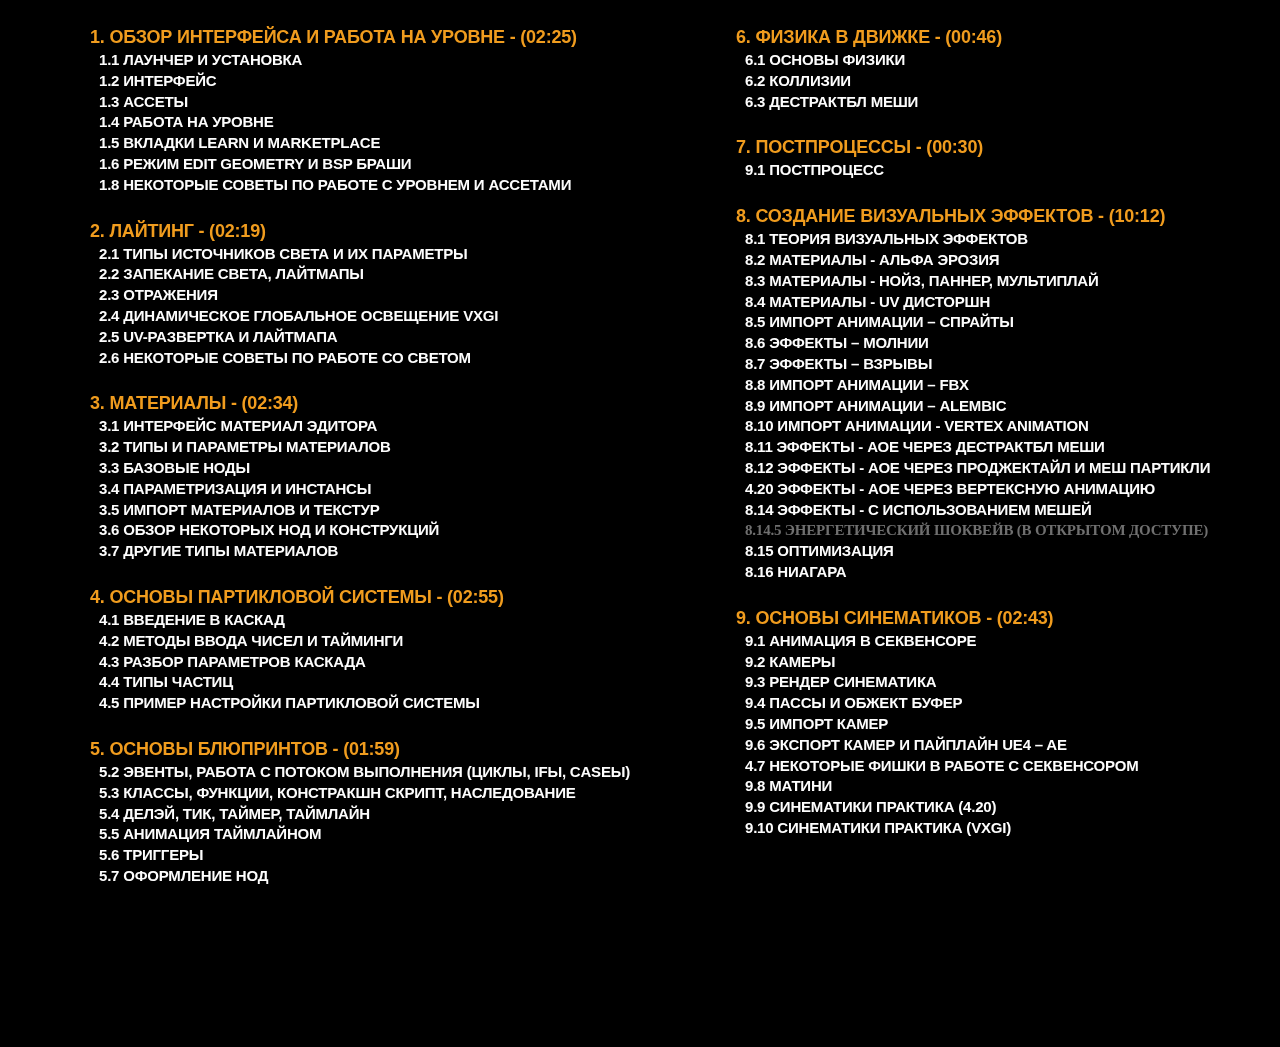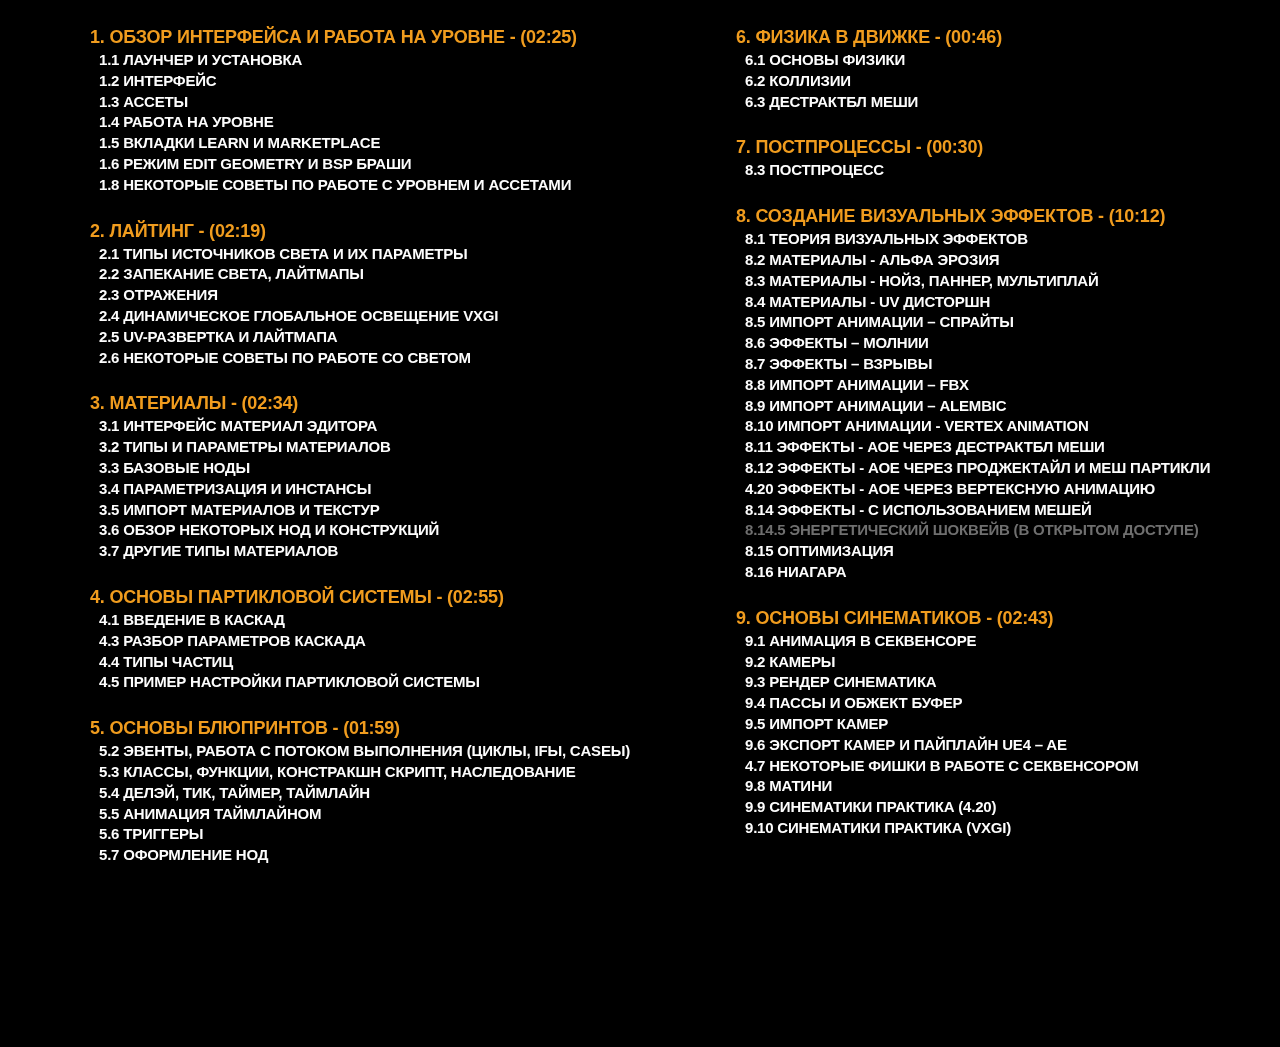--- a/index.html
+++ b/index.html
@@ -32,21 +32,21 @@
     white-space: nowrap;
   }
   .item {
     font-size: 15px;
     line-height: 20.8px;
     letter-spacing: -0.2px;
     padding-left: 9px;
     color: var(--fg, #FDFDFD);
     white-space: nowrap;
   }
-  .item.muted { color: var(--muted, #6F6F6F); }
+  .item.muted { color: var(--muted, #6F6F6F); font-family: Liberation Serif, serif; }
 </style>
 </head>
 <body style="background: rgb(0, 0, 0);">
 
 <div class="page" style="--accent: #F09C1E; --fg: #FDFDFD; --muted: #6F6F6F; background: rgb(0, 0, 0);">
   <div class="col col-left">
       <section class="section">
         <h2 class="heading">1. ОБЗОР ИНТЕРФЕЙСА И РАБОТА НА УРОВНЕ - (02:25)</h2>
         <div class="item">1.1 ЛАУНЧЕР И УСТАНОВКА</div>
         <div class="item">1.2 ИНТЕРФЕЙС</div>
@@ -71,20 +71,21 @@
         <div class="item">3.2 ТИПЫ И ПАРАМЕТРЫ МАТЕРИАЛОВ</div>
         <div class="item">3.3 БАЗОВЫЕ НОДЫ</div>
         <div class="item">3.4 ПАРАМЕТРИЗАЦИЯ И ИНСТАНСЫ</div>
         <div class="item">3.5 ИМПОРТ МАТЕРИАЛОВ И ТЕКСТУР</div>
         <div class="item">3.6 ОБЗОР НЕКОТОРЫХ НОД И КОНСТРУКЦИЙ</div>
         <div class="item">3.7 ДРУГИЕ ТИПЫ МАТЕРИАЛОВ</div>
       </section>
       <section class="section">
         <h2 class="heading">4. ОСНОВЫ ПАРТИКЛОВОЙ СИСТЕМЫ - (02:55)</h2>
         <div class="item">4.1 ВВЕДЕНИЕ В КАСКАД</div>
+        <div class="item">4.2 МЕТОДЫ ВВОДА ЧИСЕЛ И ТАЙМИНГИ</div>
         <div class="item">4.3 РАЗБОР ПАРАМЕТРОВ КАСКАДА</div>
         <div class="item">4.4 ТИПЫ ЧАСТИЦ</div>
         <div class="item">4.5 ПРИМЕР НАСТРОЙКИ ПАРТИКЛОВОЙ СИСТЕМЫ</div>
       </section>
       <section class="section">
         <h2 class="heading">5. ОСНОВЫ БЛЮПРИНТОВ - (01:59)</h2>
         <div class="item">5.2 ЭВЕНТЫ, РАБОТА С ПОТОКОМ ВЫПОЛНЕНИЯ (ЦИКЛЫ, IFЫ, CASEЫ)</div>
         <div class="item">5.3 КЛАССЫ, ФУНКЦИИ, КОНСТРАКШН СКРИПТ, НАСЛЕДОВАНИЕ</div>
         <div class="item">5.4 ДЕЛЭЙ, ТИК, ТАЙМЕР, ТАЙМЛАЙН</div>
         <div class="item">5.5 АНИМАЦИЯ ТАЙМЛАЙНОМ</div>
@@ -94,21 +95,21 @@
     </div>
   <div class="col col-right">
       <section class="section">
         <h2 class="heading">6. ФИЗИКА В ДВИЖКЕ - (00:46)</h2>
         <div class="item">6.1 ОСНОВЫ ФИЗИКИ</div>
         <div class="item">6.2 КОЛЛИЗИИ</div>
         <div class="item">6.3 ДЕСТРАКТБЛ МЕШИ</div>
       </section>
       <section class="section">
         <h2 class="heading">7. ПОСТПРОЦЕССЫ - (00:30)</h2>
-        <div class="item">8.3 ПОСТПРОЦЕСС</div>
+        <div class="item">9.1 ПОСТПРОЦЕСС</div>
       </section>
       <section class="section">
         <h2 class="heading">8. СОЗДАНИЕ ВИЗУАЛЬНЫХ ЭФФЕКТОВ - (10:12)</h2>
         <div class="item">8.1 ТЕОРИЯ ВИЗУАЛЬНЫХ ЭФФЕКТОВ</div>
         <div class="item">8.2 МАТЕРИАЛЫ - АЛЬФА ЭРОЗИЯ</div>
         <div class="item">8.3 МАТЕРИАЛЫ - НОЙЗ, ПАННЕР, МУЛЬТИПЛАЙ</div>
         <div class="item">8.4 МАТЕРИАЛЫ - UV ДИСТОРШН</div>
         <div class="item">8.5 ИМПОРТ АНИМАЦИИ – СПРАЙТЫ</div>
         <div class="item">8.6 ЭФФЕКТЫ – МОЛНИИ</div>
         <div class="item">8.7 ЭФФЕКТЫ – ВЗРЫВЫ</div>

